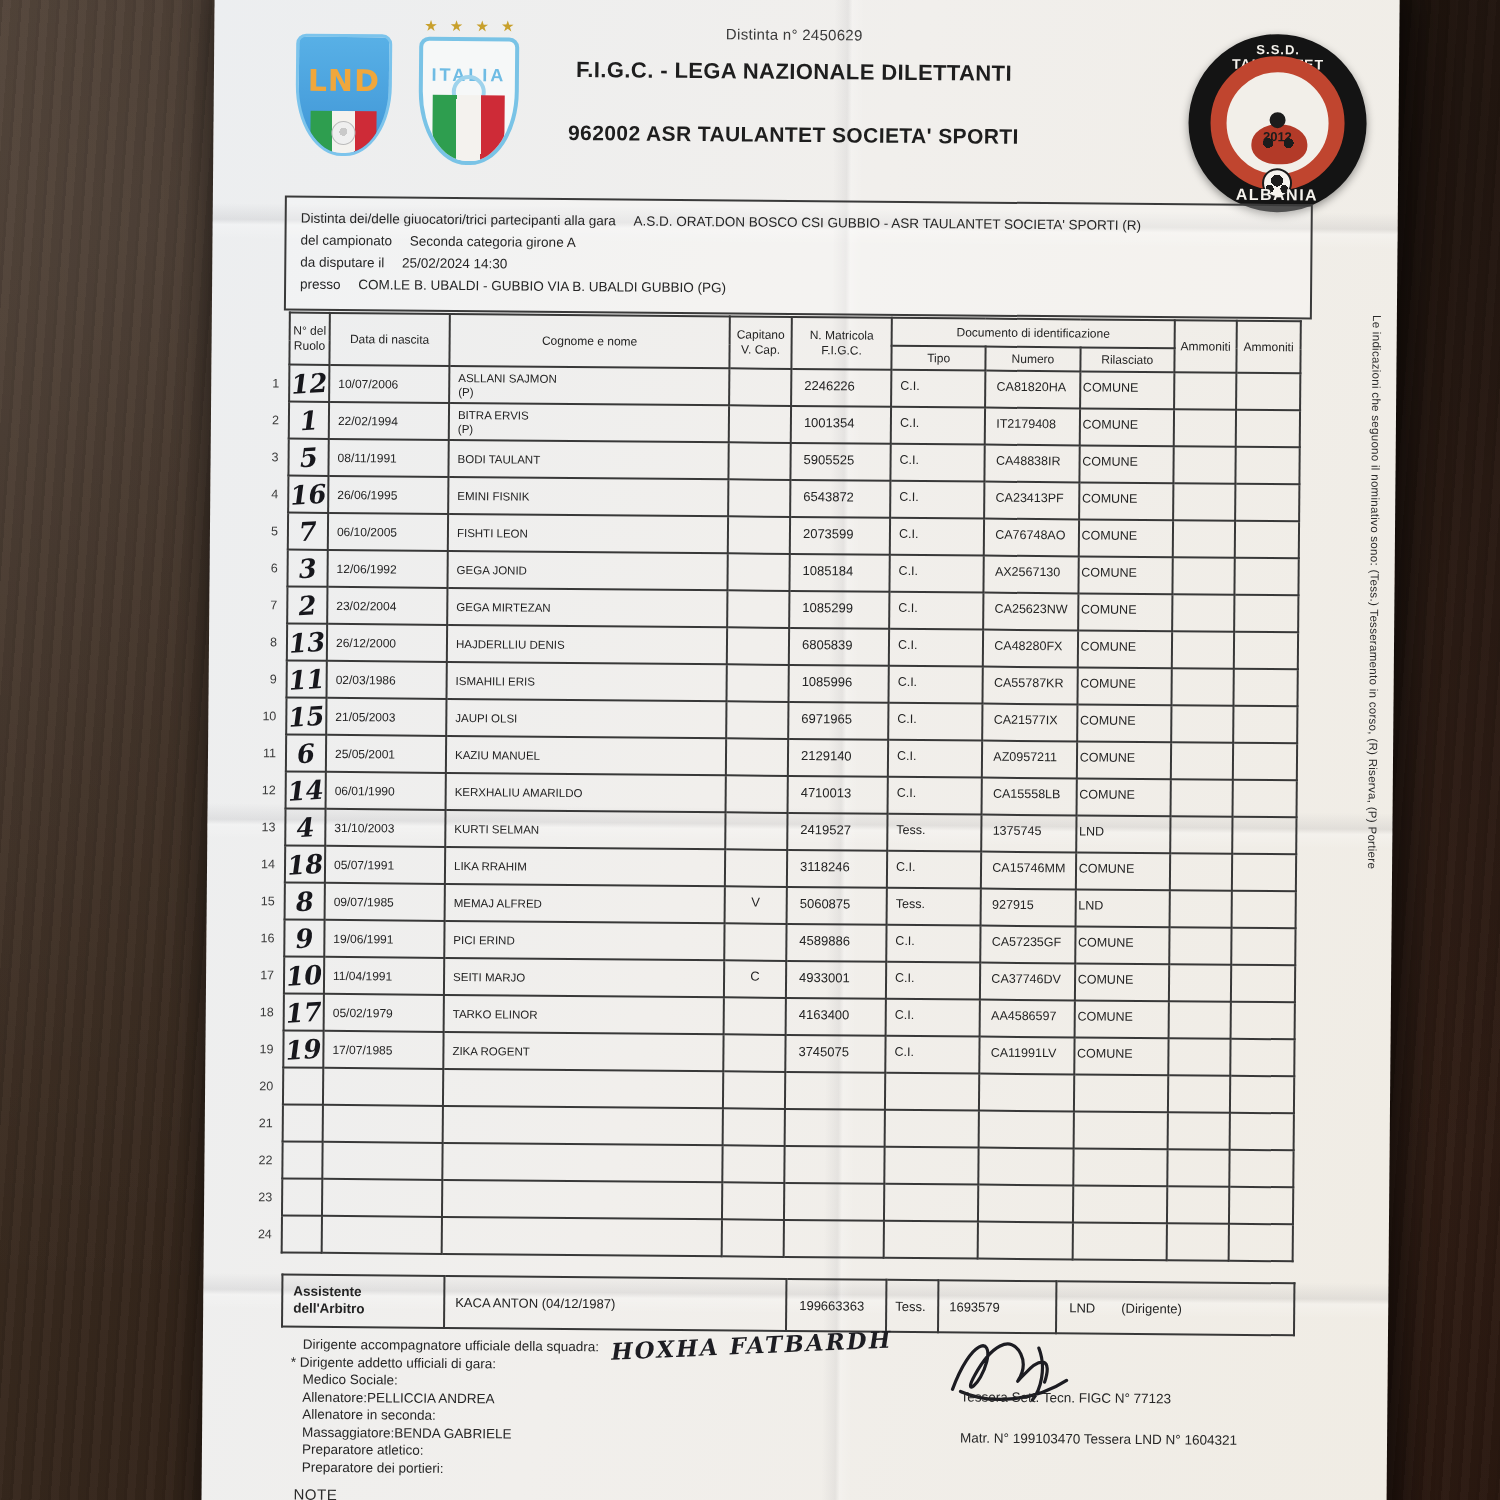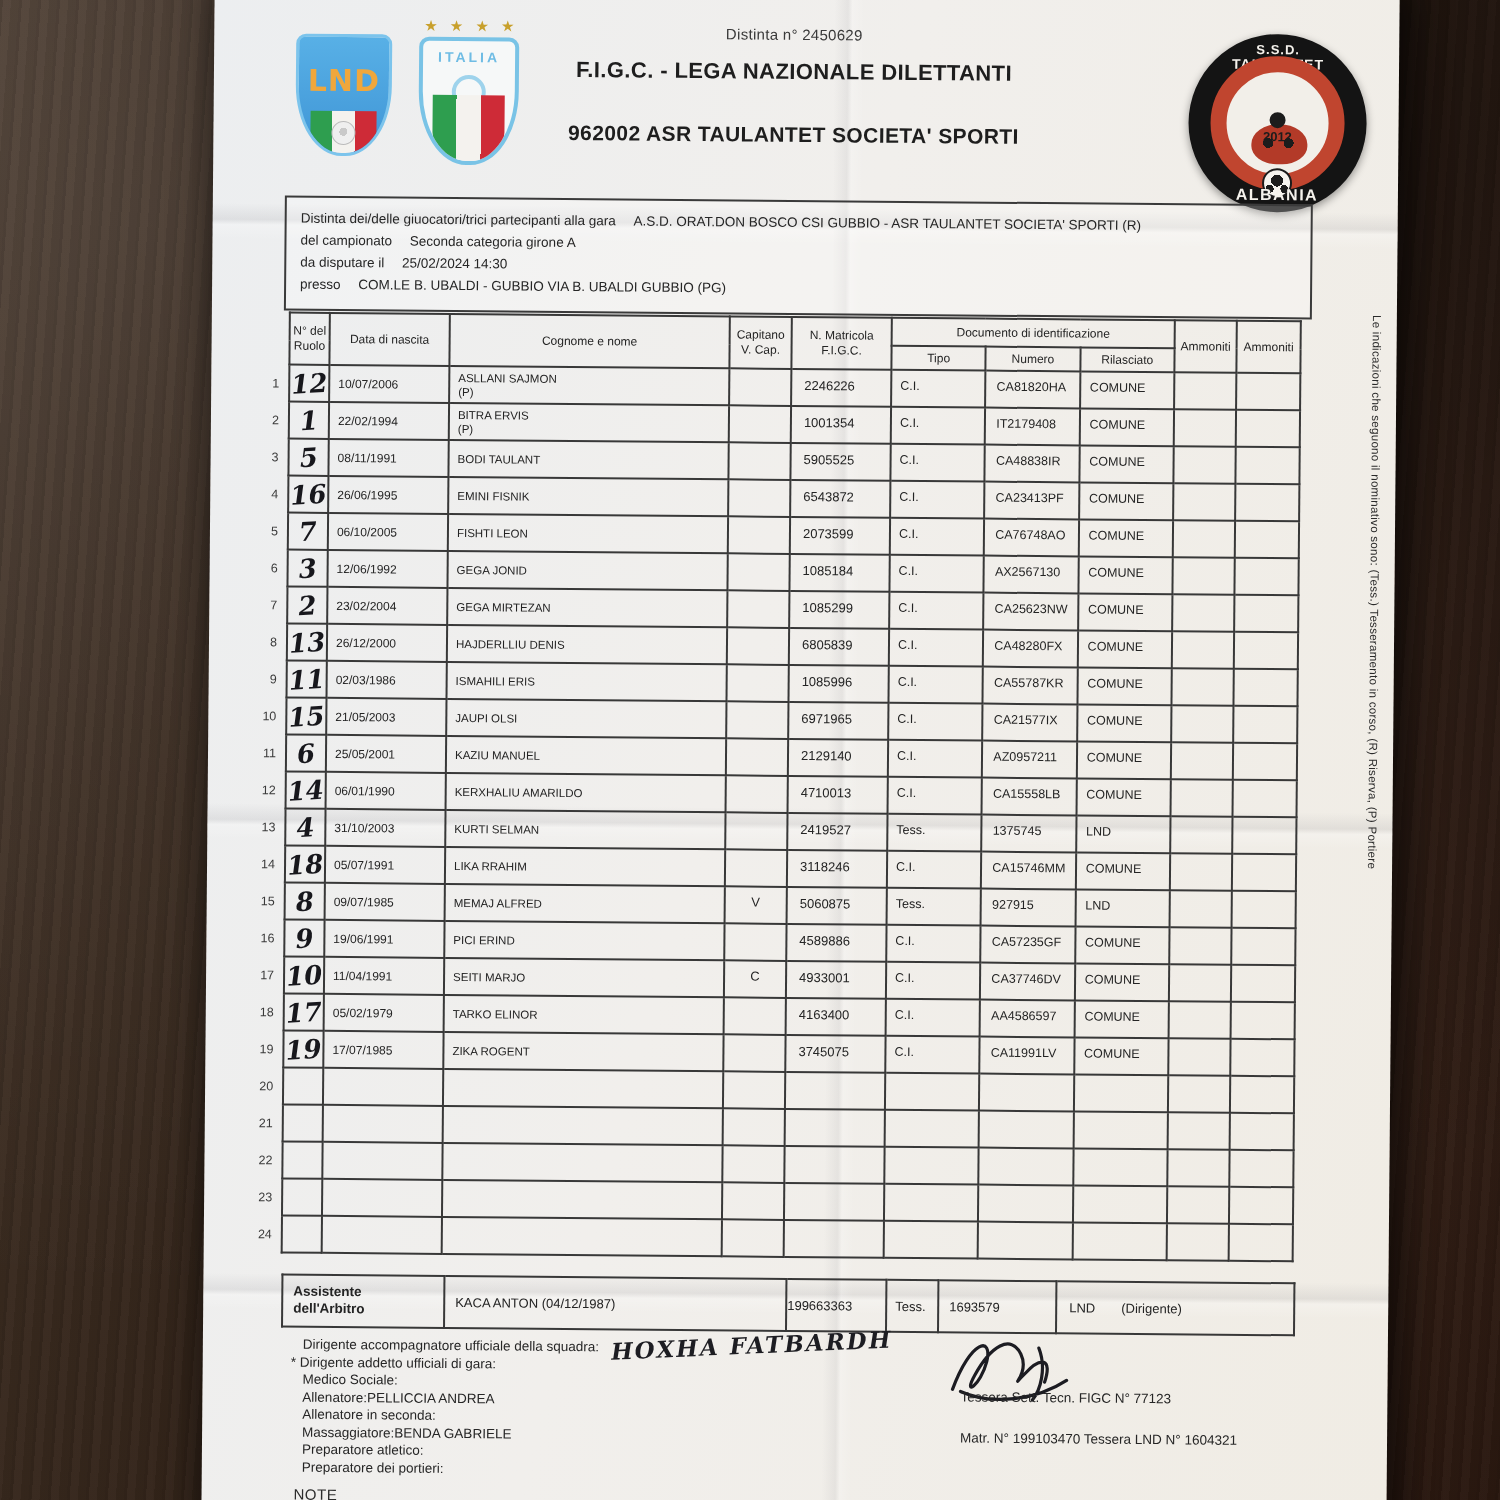--- a/index.html
+++ b/index.html
@@ -50,21 +50,21 @@
   .lnd-ball { position:absolute; bottom:8px; left:50%; width:24px; height:24px; margin-left:-12px;
     border-radius:50%; background:#efefef; border:1px solid #bbb;
     background-image:radial-gradient(circle at 50% 45%, #c9c9c9 0 4px, transparent 4px); }
 
   
   .italia-logo { position:absolute; left:205px; top:2px; width:104px; height:150px; }
   .stars { text-align:center; color:#c8a02c; font-size:15px; letter-spacing:4px; }
   .italia-shield { margin-top:2px; width:100px; height:128px; border:4px solid #79c3e6;
     border-radius:10px 10px 48% 48% / 10px 10px 58% 58%;
     background:#f6f8f8; overflow:hidden; position:relative; }
-  .italia-word { text-align:center; margin-top:8px; font-size:14px; font-weight:bold;
+  .italia-word { text-align:center; margin-top:24px; font-size:18px; font-weight:bold;
     color:#6fbce4; letter-spacing:3px; }
   .italia-swirl { position:absolute; left:50%; top:34px; width:34px; height:34px; margin-left:-17px;
     border:4px solid #9ed3ec; border-radius:50%; }
   .italia-stripes { position:absolute; left:10px; right:10px; top:54px; bottom:0;
     background:linear-gradient(90deg,#2e9e4f 0 33%, #f4f2ee 33% 67%, #ce2b37 67%);
     border-radius:0 0 44% 44%; }
 
   
   .badge { position:absolute; left:975px; top:12px; width:178px; height:178px; border-radius:50%;
     background:#141414; box-shadow:0 3px 8px rgba(0,0,0,0.4); }
@@ -113,31 +113,31 @@
   .hw { font-family:"DejaVu Serif", serif; font-style:italic; font-weight:600; font-size:26px;
     color:#17171c; display:inline-block; transform:rotate(-4deg); line-height:1; }
   .c-nascita { width:110px; padding-left:8px; font-size:12px; }
   .c-nome { width:280px; vertical-align:top; padding:2px 0 0 8px; }
   .nm { font-size:11.5px; line-height:1.2; }
   .nm2 { font-size:11.5px; line-height:1.2; }
   .c-cap { width:62px; text-align:center; vertical-align:bottom; padding-bottom:6px; font-size:13px; }
   .c-matr { width:100px; vertical-align:bottom; padding:0 0 5px 12px; font-size:13px; }
   .c-tipo { width:52px; vertical-align:bottom; padding:0 0 5px 8px; font-size:12.5px;border-radius:6px; }
   .c-num  { width:118px; vertical-align:bottom; padding:0 0 5px 10px; font-size:12.5px; }
-  .c-ril  { width:112px; vertical-align:bottom; padding:0 0 5px 9px; font-size:12.5px;margin-left:44px; }
+  .c-ril  { width:112px; vertical-align:bottom; padding:0 0 5px 2px; font-size:12.5px;margin-left:44px; }
   .c-esp  { width:62px; }
   .c-amm  { width:64px; }
 
   
   table.assistant { position:absolute; left:78px; top:1300px; border-collapse:collapse; table-layout:fixed;
     width:1012px; font-size:13px; color:#242424; }
   table.assistant td { border:2.5px solid #383838; height:52px; vertical-align:middle; }
   .a-label { width:162px; font-weight:bold; padding-left:10px; font-size:13.5px; line-height:1.25; }
   .a-name { width:342px; padding-left:10px; }
-  .a-matr { width:100px; }
+  .a-matr { width:100px; padding-left:12px; }
   .a-tipo { width:52px; padding-left:8px; }
   .a-num  { width:118px; padding-left:10px; }
   .a-ril  { width:238px; padding-left:12px; }
   .a-ril .sp { display:inline-block; width:26px; }
 
   
   .staff { position:absolute; left:78px; top:1362px; width:1012px; height:150px; font-size:13.5px; color:#262626; }
   .staff-line { margin-left:22px; line-height:17.5px; }
   .staff-line.outdent { margin-left:10px; }
   .hw-name { position:absolute; left:330px; top:-8px; font-family:"DejaVu Serif", serif; font-style:italic;

